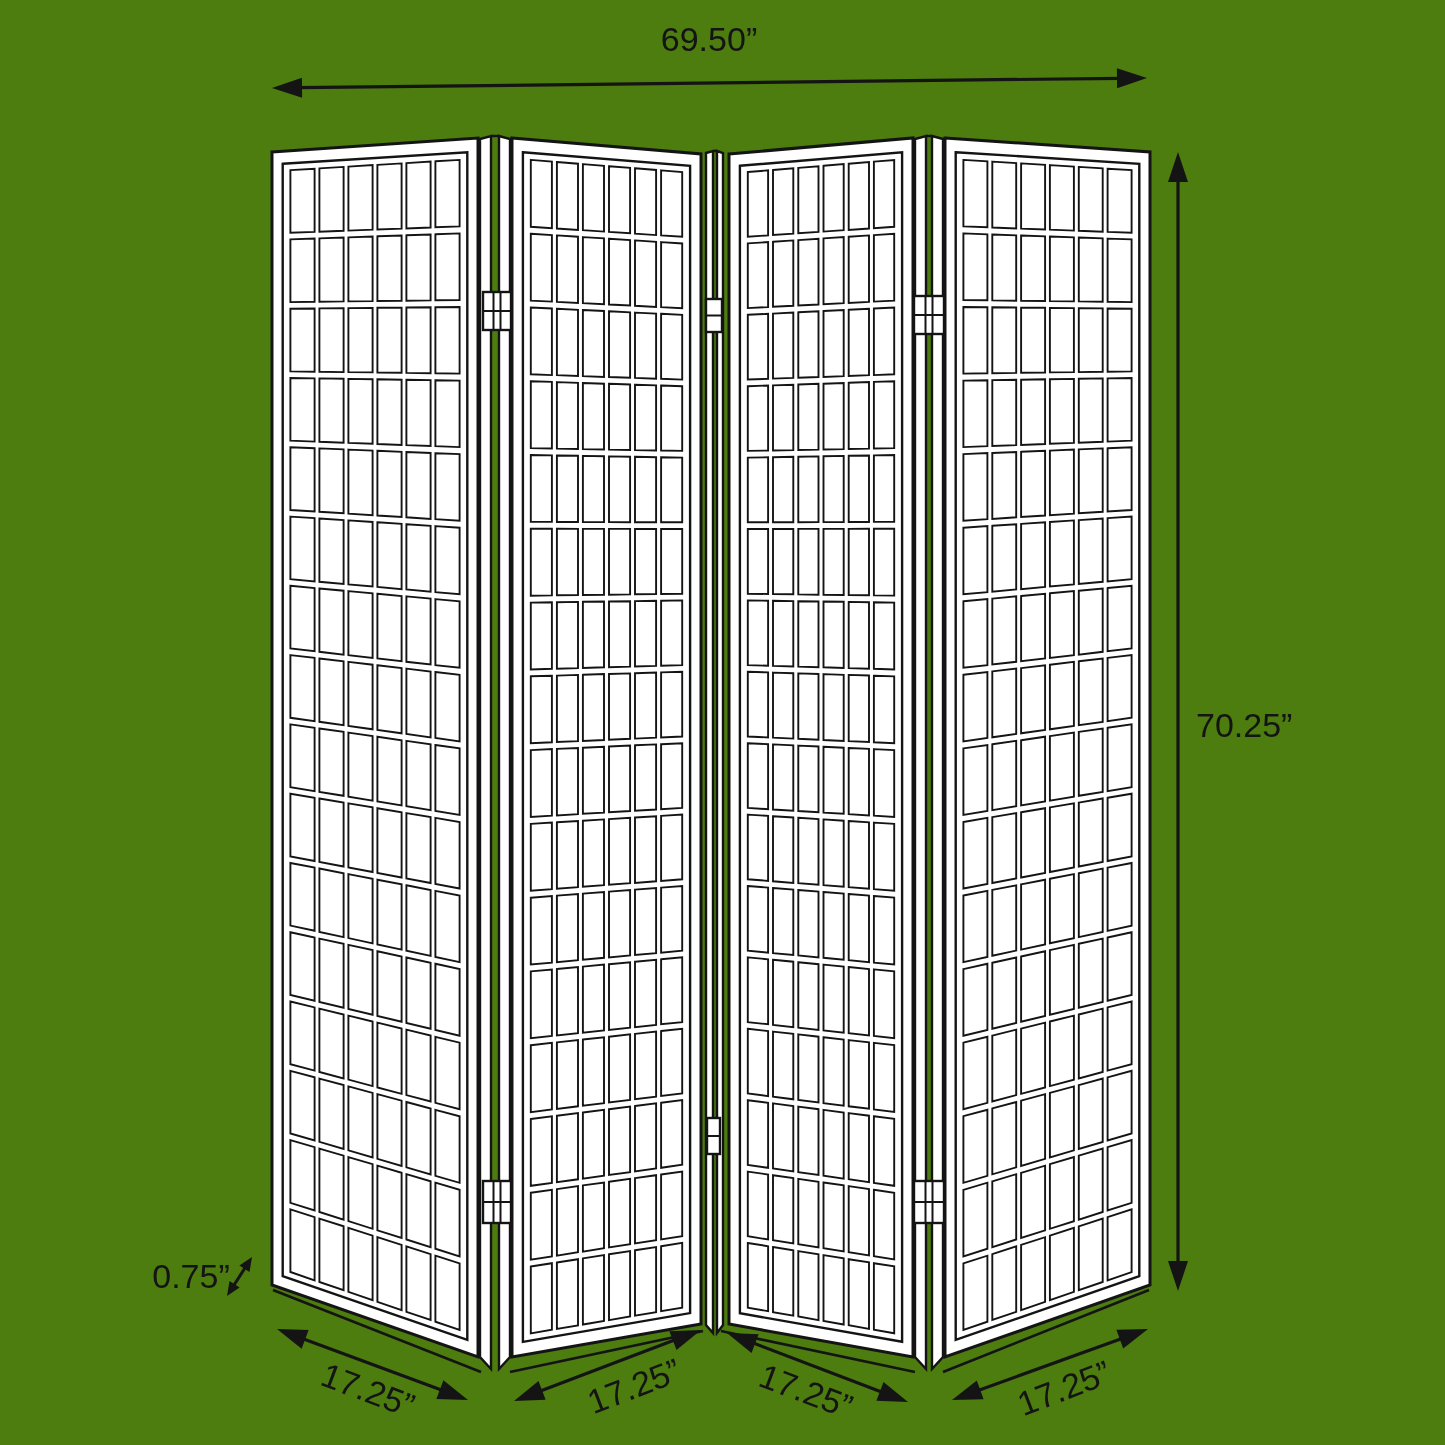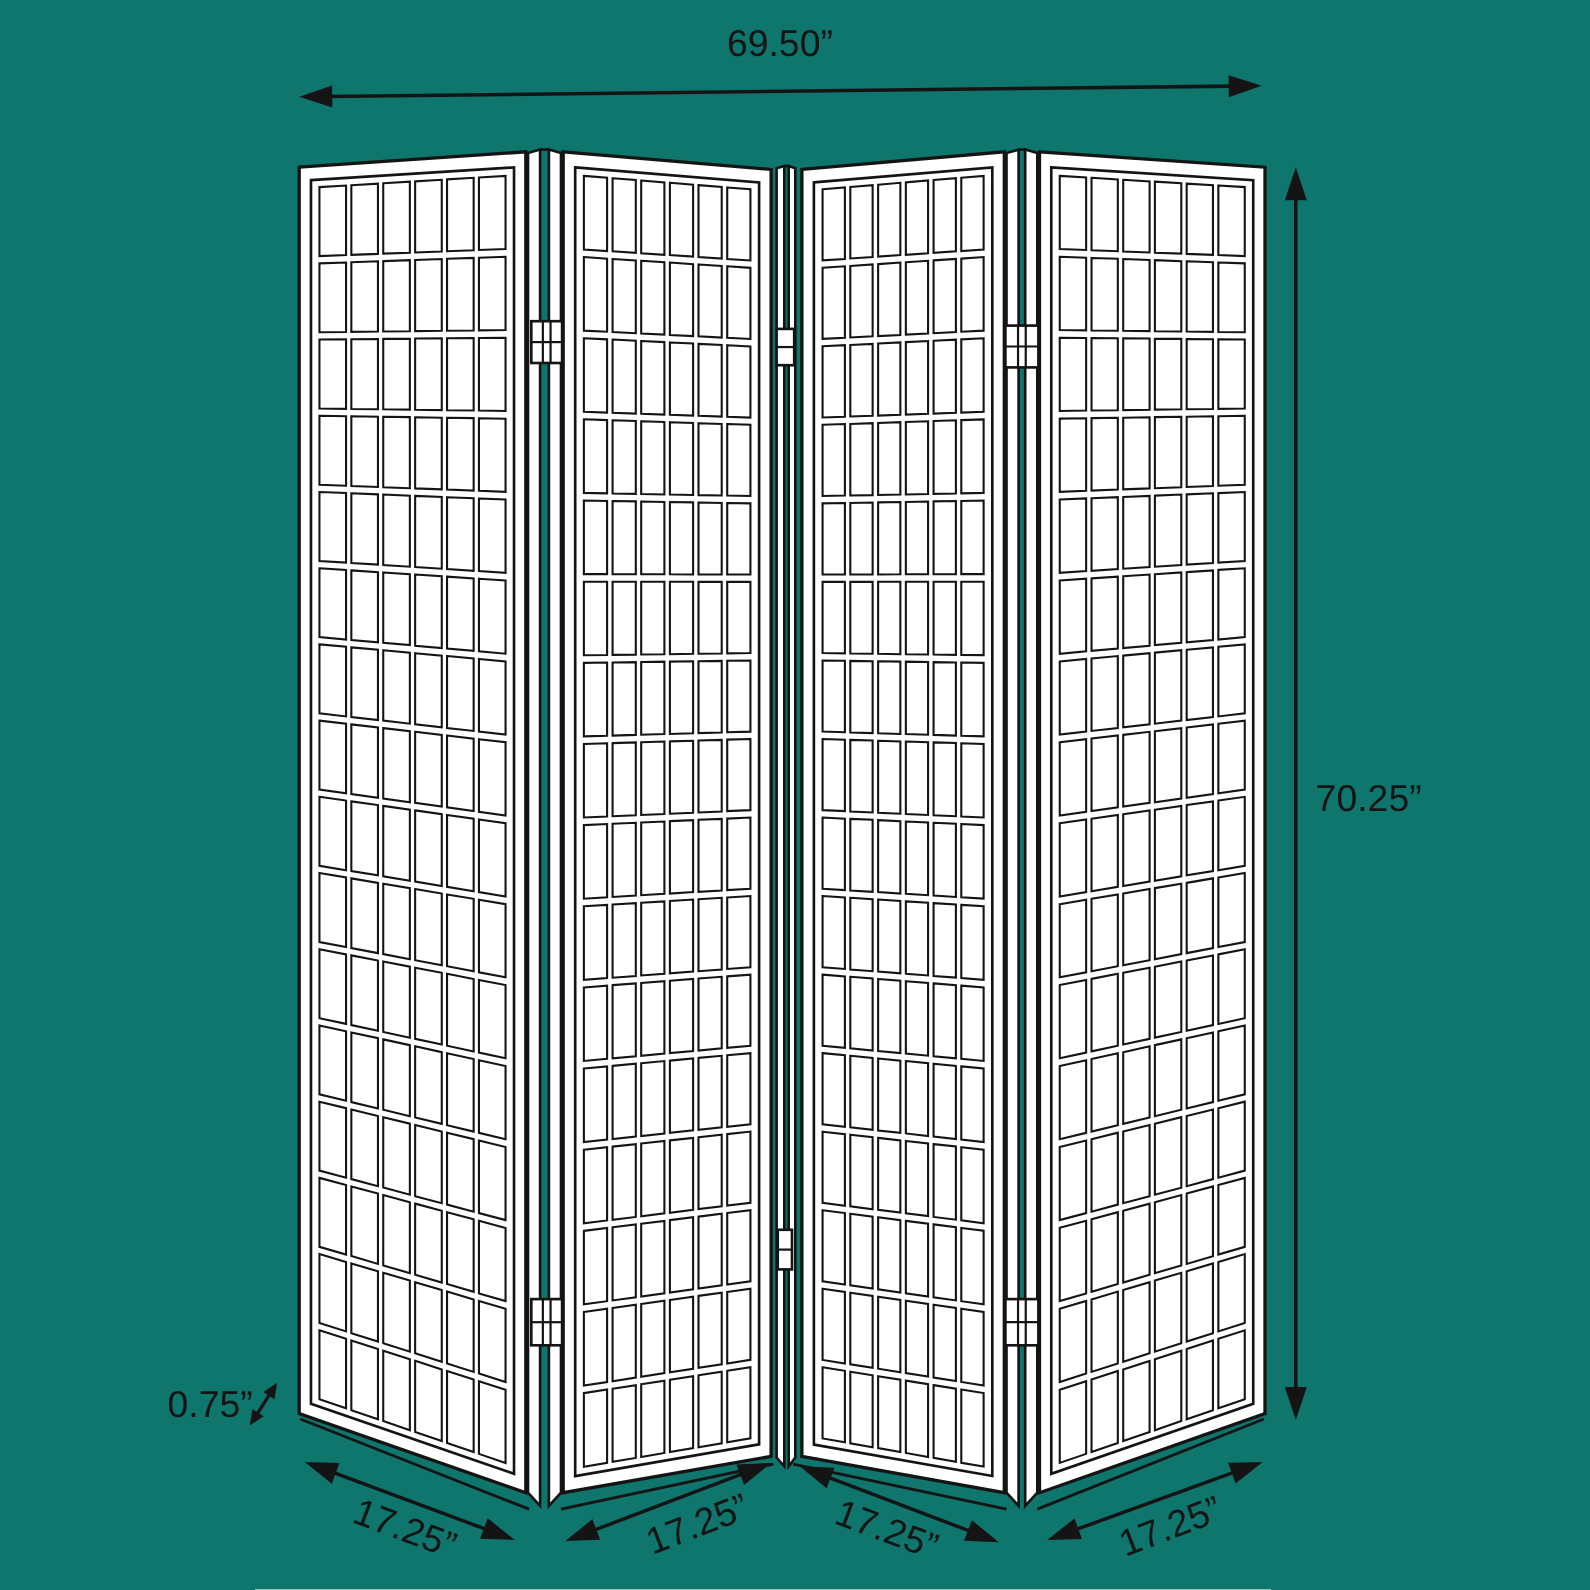--- a/index.html
+++ b/index.html
@@ -1,20 +1,20 @@
 <!DOCTYPE html>
 <html><head>
 <meta charset="utf-8">
 <style>
   html,body{margin:0;padding:0;background:#ffffff;}
   .stage{
     margin:0;
     width:1445px;height:1445px;
     position:relative;
-    background:#0f766e;
+    background:#4d7c0f;
     overflow:hidden;
   }
   svg text{
     font-family:"Liberation Sans","DejaVu Sans",sans-serif;
     font-size:34px;
     fill:#141414;
   }
 </style>
 </head>
 <body>

